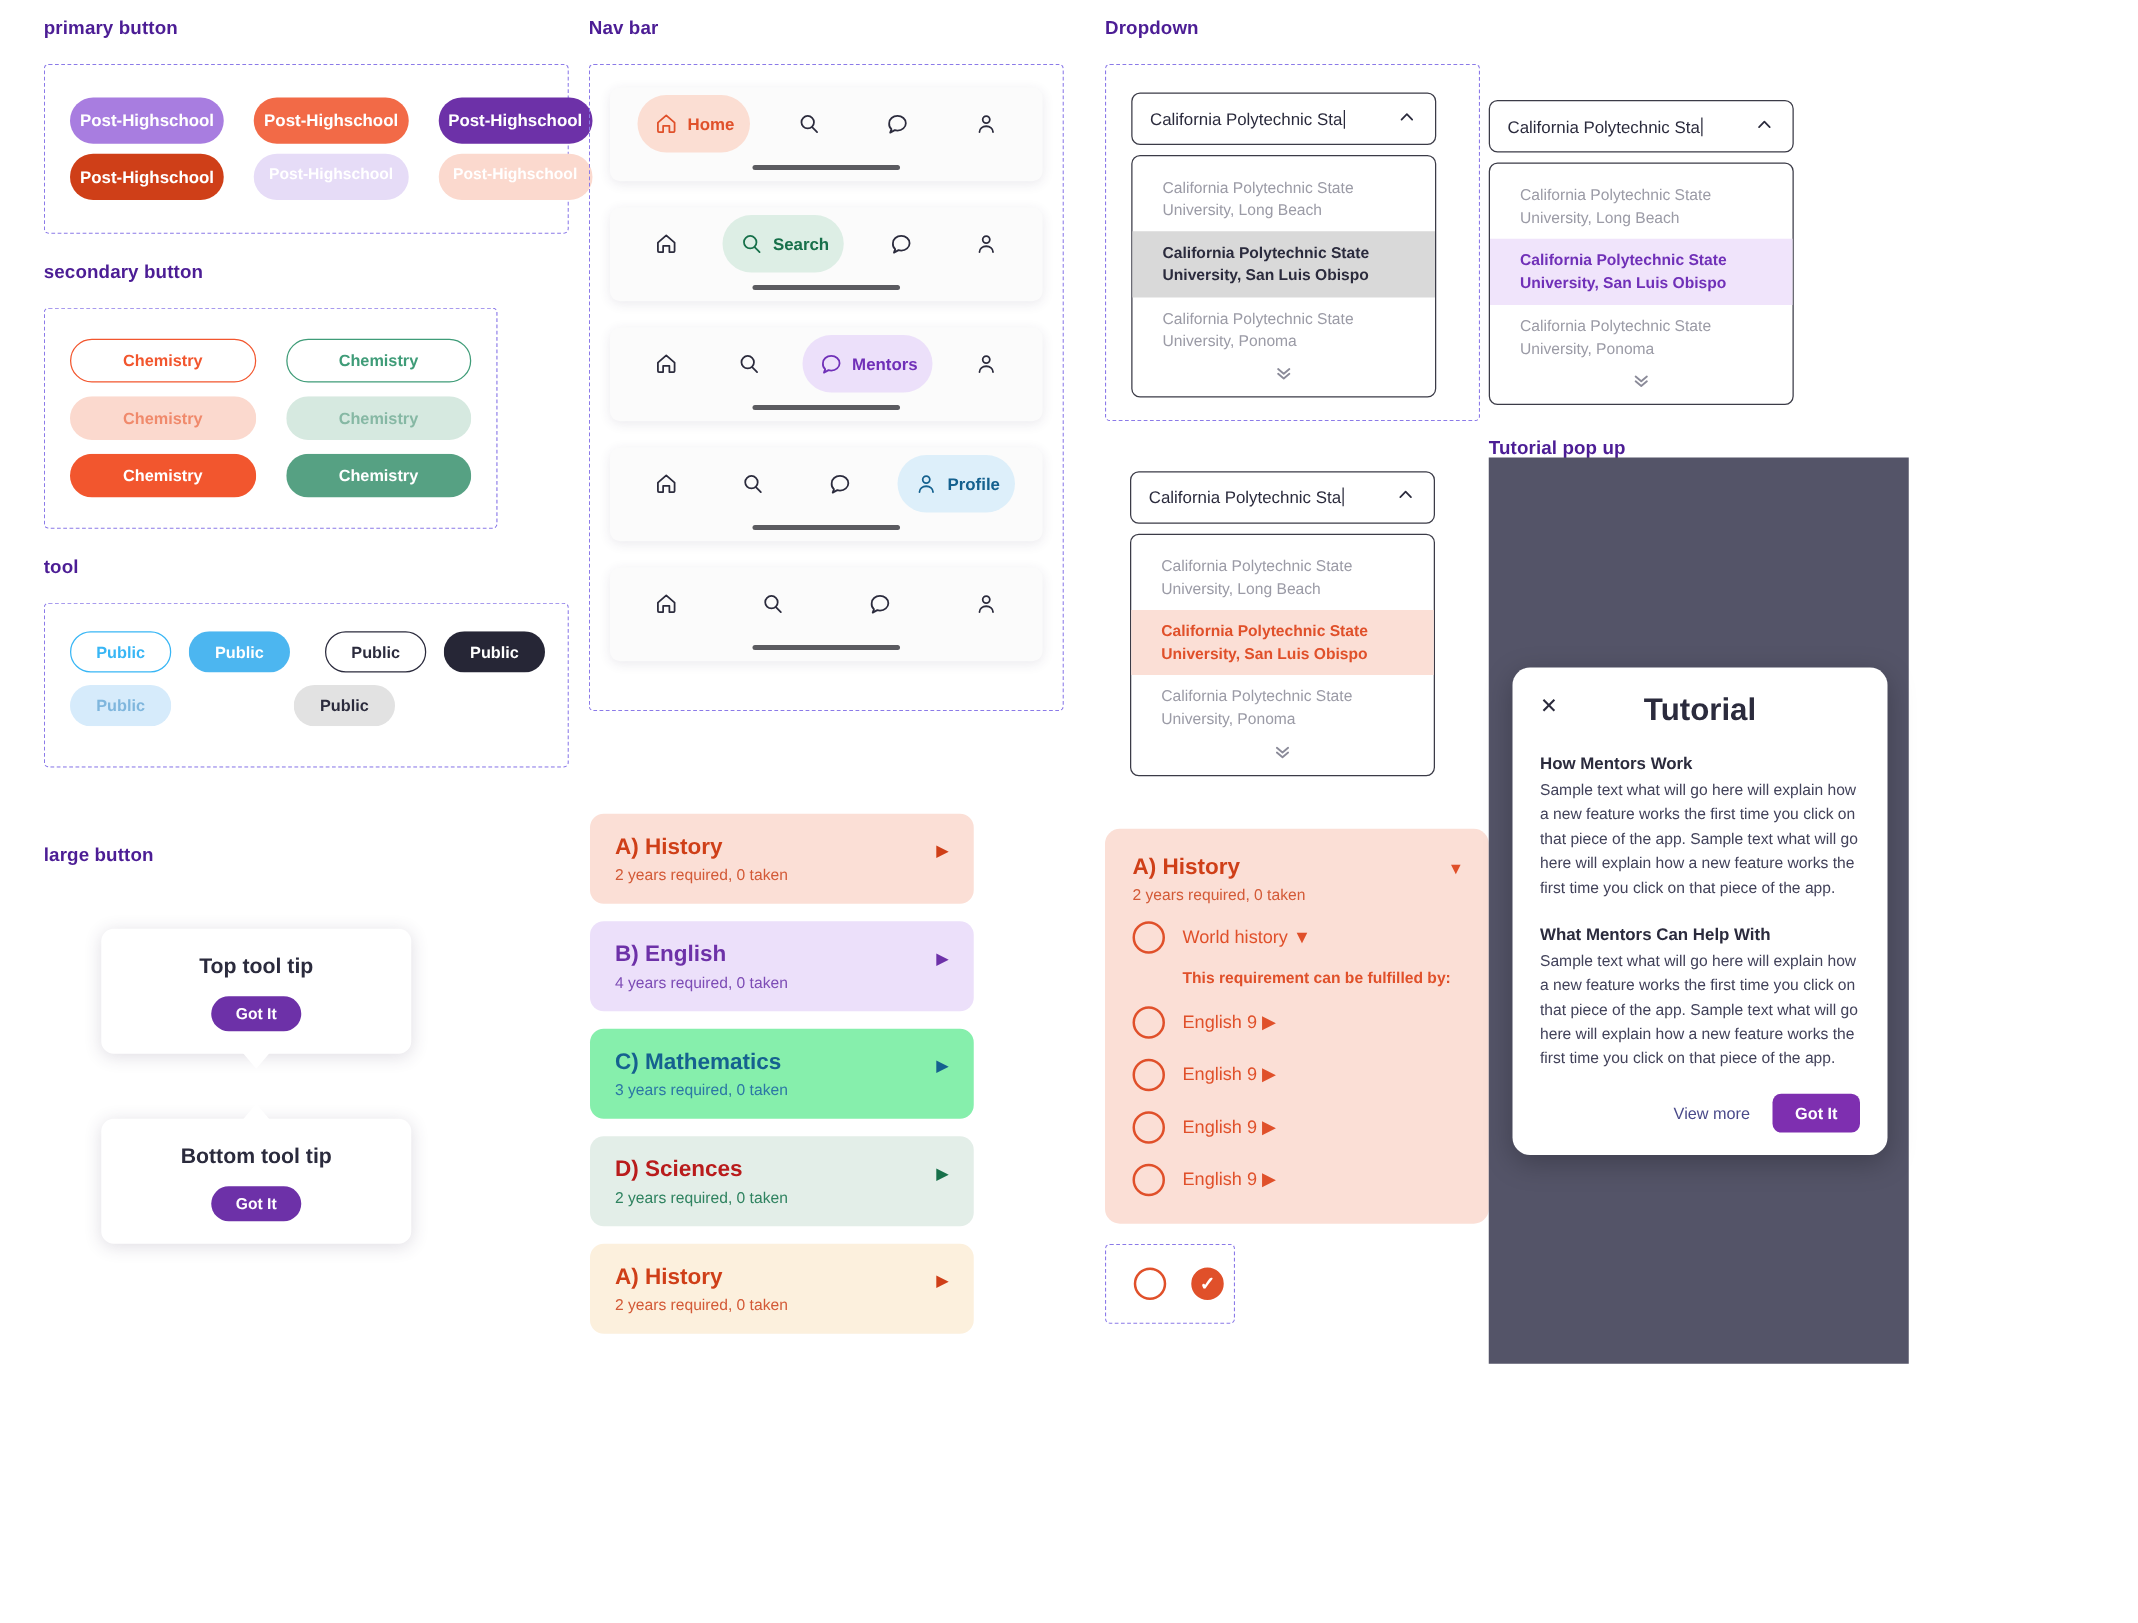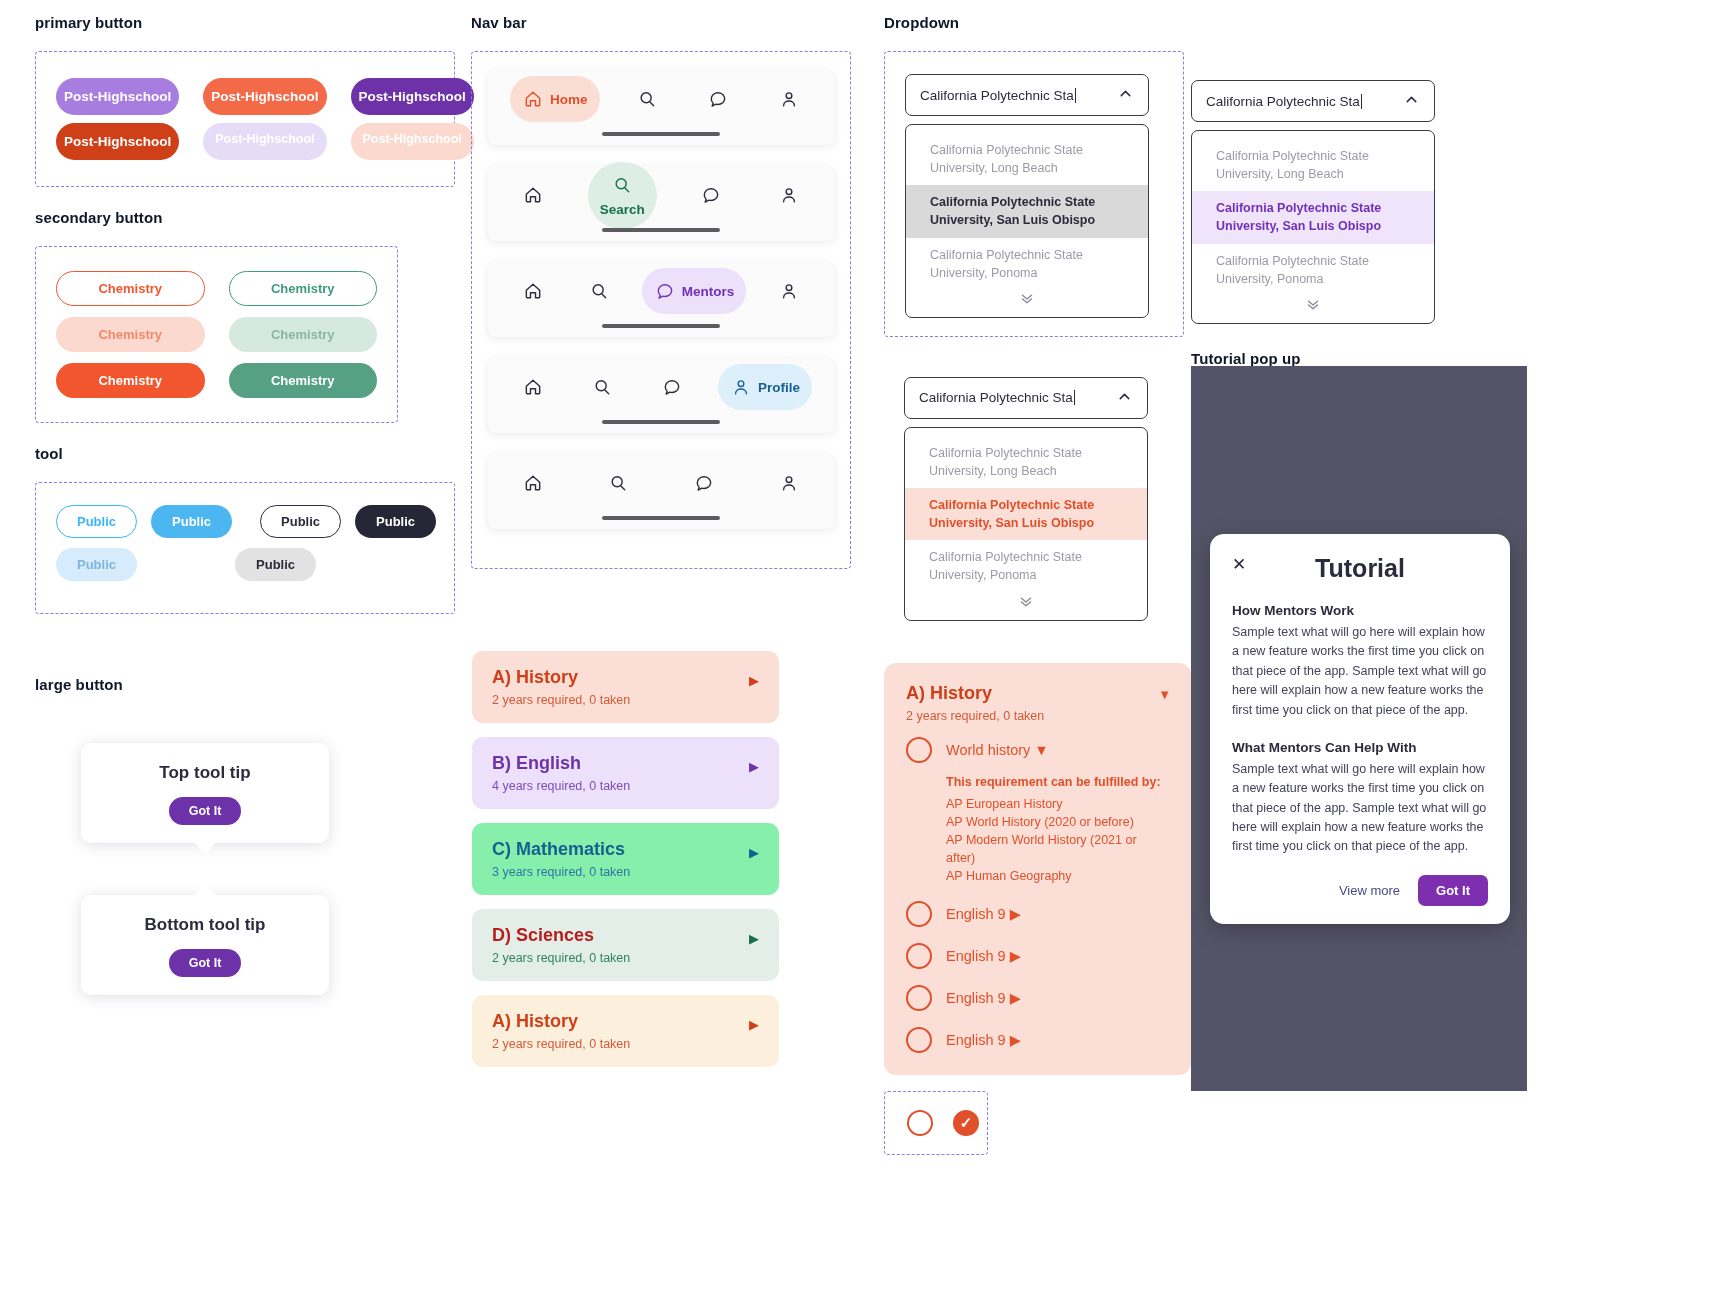--- a/index.html
+++ b/index.html
@@ -5,21 +5,21 @@
   * { box-sizing: border-box; margin: 0; padding: 0; }
   body {
     width: 1710px; height: 1298px;
     background: #ffffff;
     font-family: "Liberation Sans", sans-serif;
     color: #2b2b3d;
     position: relative;
     overflow: hidden;
   }
   .section-title {
-    font-size: 15px; font-weight: 700; color: #0f172a; letter-spacing: .1px;
+    font-size: 15px; font-weight: 700; color: #4c1d95; letter-spacing: .1px;
   }
   .dashed {
     border: 1.6px dashed #8b7ae8; border-radius: 4px;
   }
   
   #col1 { position: absolute; left: 35px; top: 14px; width: 420px; }
   #primary-box { margin-top: 20px; padding: 26px 20px; display: grid;
       grid-template-columns: 1fr 1fr 1fr; gap: 8px 24px; }
   .pill {
     border-radius: 999px; text-align: center; font-size: 13.5px; font-weight: 700;
@@ -222,21 +222,21 @@
       </div>
       <div class="navbar">
         <div class="nav-items">
           <div class="nav-item">
             <span class="nav-icon">
               <svg width="20" height="20" viewBox="0 0 24 24">
                 <path fill="none" stroke="#2b2b3d" stroke-width="1.7" stroke-linecap="round" stroke-linejoin="round" d="M4 11 12 4l8 7v8a1 1 0 0 1-1 1h-4v-6H9v6H5a1 1 0 0 1-1-1z"></path>
               </svg>
             </span>
           </div>
-          <div class="nav-item" style="background: rgb(221, 238, 229); color: rgb(23, 112, 74); flex-direction: column;">
+          <div class="nav-item" style="background: rgb(221, 238, 229); color: rgb(23, 112, 74);">
             <span class="nav-icon">
               <svg width="20" height="20" viewBox="0 0 24 24">
                 <circle fill="none" stroke="#17704a" stroke-width="1.7" stroke-linecap="round" stroke-linejoin="round" cx="11" cy="10.5" r="6"></circle>
                 <path fill="none" stroke="#17704a" stroke-width="1.7" stroke-linecap="round" stroke-linejoin="round" d="M15.5 15.5 20 20"></path>
               </svg>
             </span>
             <span>Search</span>
           </div>
           <div class="nav-item">
             <span class="nav-icon">
@@ -430,26 +430,20 @@
   <div id="history-panel-mount" style="margin-top:24px">
       <div class="hist-panel" style="position: relative;">
         <div class="cc-title" style="color: rgb(207, 63, 24);">A) History</div>
         <div class="cc-sub" style="color: rgb(211, 90, 55);">2 years required, 0 taken</div>
         <div class="cc-caret" style="color: rgb(224, 80, 42); top: 24px;">▼</div>
         <div class="radio-row">
           <div class="radio"></div>
           <div style="font-size: 14.5px; color: rgb(224, 80, 42);">World history  ▼</div>
         </div>
         <div style="font-size: 12.5px; font-weight: 700; color: rgb(224, 80, 42); margin: 12px 0px 6px 40px;">This requirement can be fulfilled by:</div>
-        <div style="margin-left: 40px;">
-          <div style="font-size: 12.5px; color: rgb(224, 80, 42); line-height: 1.45;">AP European History</div>
-          <div style="font-size: 12.5px; color: rgb(224, 80, 42); line-height: 1.45;">AP World History (2020 or before)</div>
-          <div style="font-size: 12.5px; color: rgb(224, 80, 42); line-height: 1.45;">AP Modern World History (2021 or after)</div>
-          <div style="font-size: 12.5px; color: rgb(224, 80, 42); line-height: 1.45;">AP Human Geography</div>
-        </div>
         <div class="radio-row" style="margin-top: 16px;">
           <div class="radio"></div>
           <div style="font-size: 14.5px; color: rgb(224, 80, 42);">English 9  ▶</div>
         </div>
         <div class="radio-row" style="margin-top: 16px;">
           <div class="radio"></div>
           <div style="font-size: 14.5px; color: rgb(224, 80, 42);">English 9  ▶</div>
         </div>
         <div class="radio-row" style="margin-top: 16px;">
           <div class="radio"></div>

